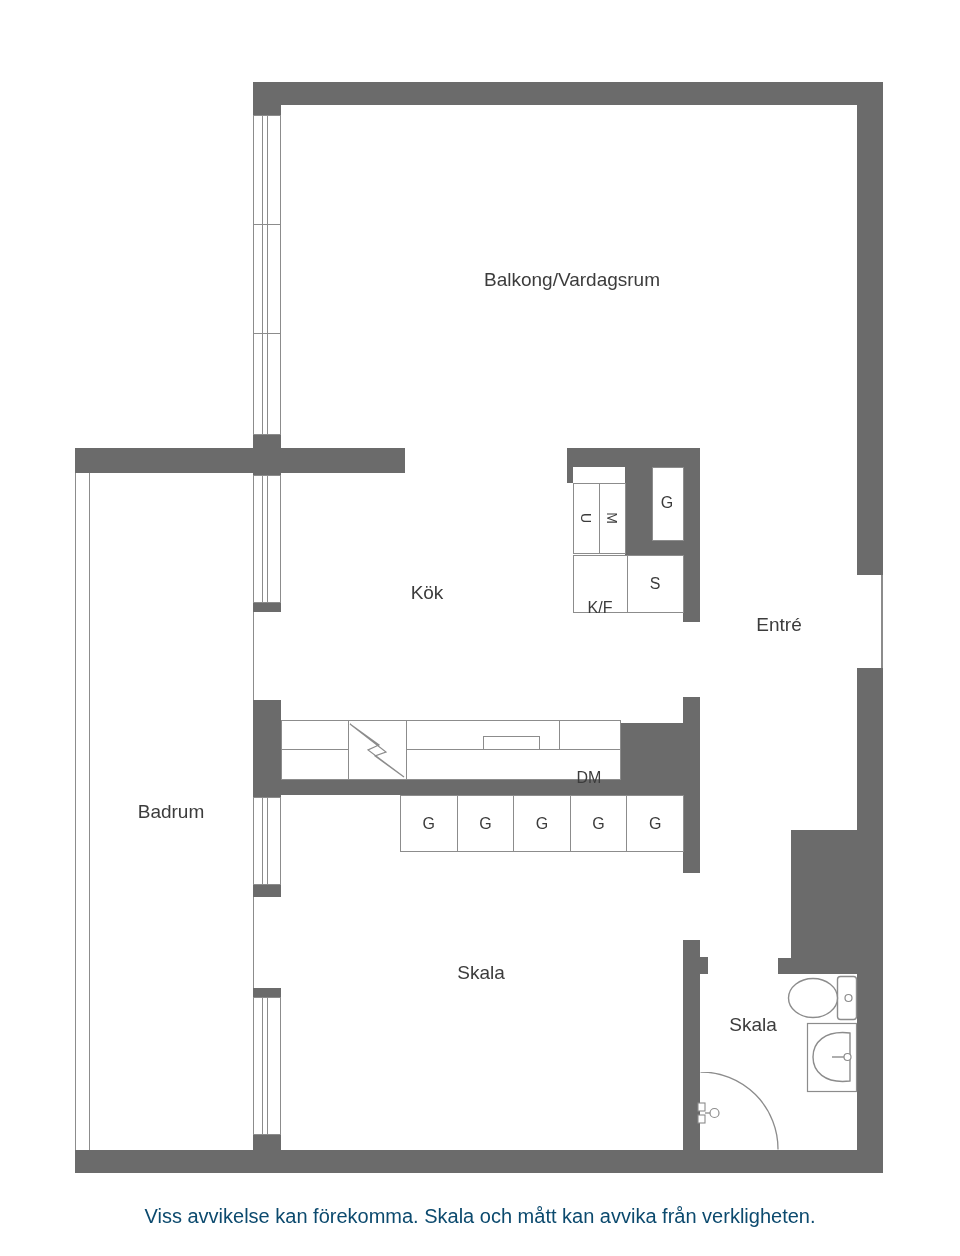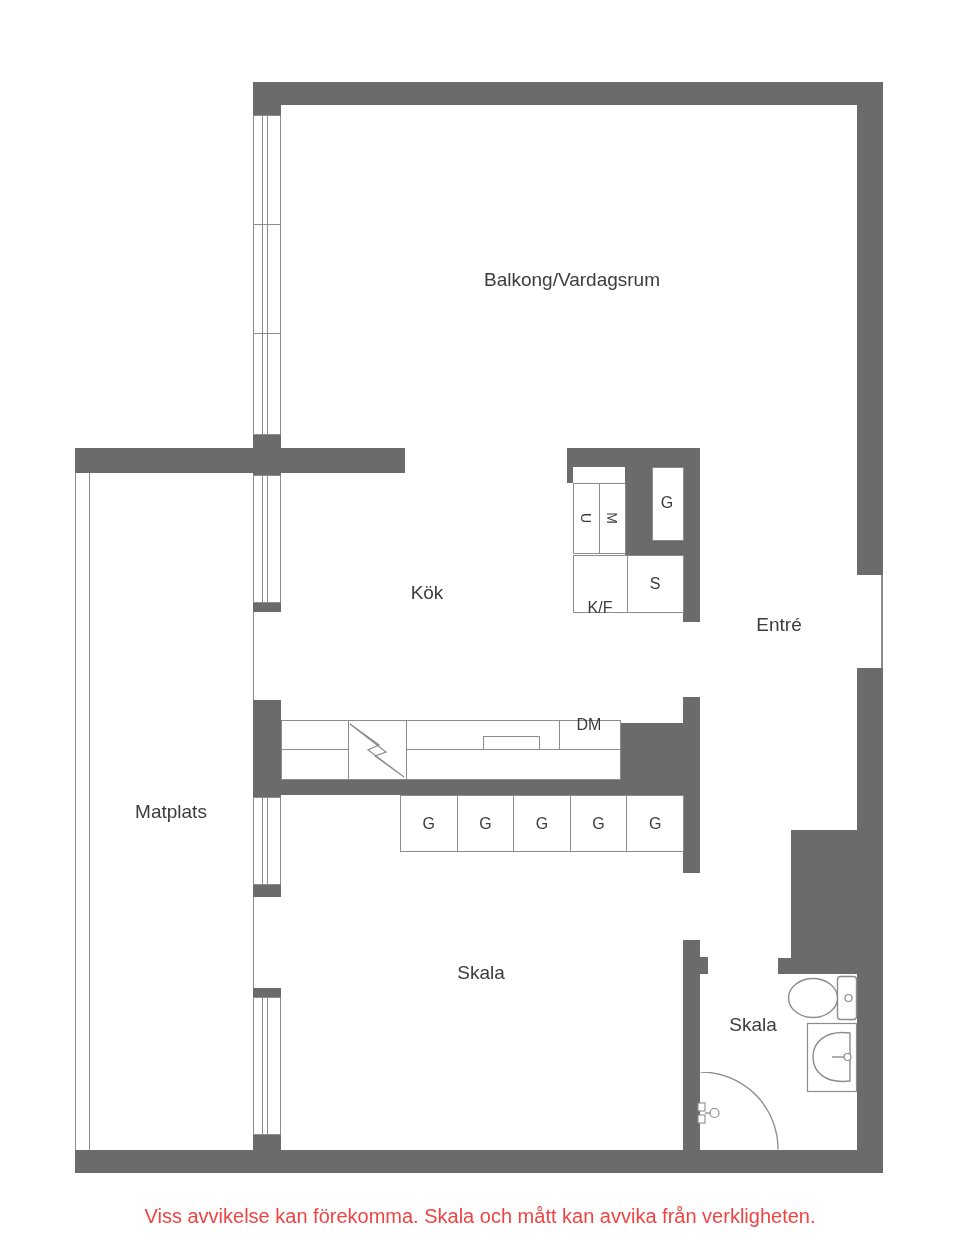--- a/index.html
+++ b/index.html
@@ -18,21 +18,21 @@
   .lbl.sm{font-size:16px;}
   .lbl.xs{font-size:14px;}
   .lbl.rot{transform:translate(-50%,-50%) rotate(90deg);}
   .ward{position:absolute;left:400px;top:795px;width:284px;height:57px;display:flex;}
   .ward .cell{flex:1;border:1px solid #8c8c8c;margin-left:-1px;background:#fff;
               display:flex;align-items:center;justify-content:center;
               color:#3c3c3c;font-size:16px;box-sizing:border-box;}
   .ward .cell:first-child{margin-left:0;}
   .fix{position:absolute;}
   .caption{position:absolute;left:480px;top:1216px;transform:translate(-50%,-50%);
-           color:#ef4444;font-size:20px;white-space:nowrap;}
+           color:#0c4a6e;font-size:20px;white-space:nowrap;}
   svg{display:block;}
 </style>
 </head>
 <body>
 
 <div class="plan">
 
   <div class="wall" style="left:253px;top:82px;width:630px;height:23px;"></div>
   <div class="wall" style="left:253px;top:82px;width:28px;height:33px;"></div>
   <div class="wall" style="left:857px;top:104px;width:26px;height:471px;"></div>
@@ -103,21 +103,21 @@
     <div class="vline" style="left:277px;top:0;height:28px;"></div>
     <div class="hline" style="left:0;top:28px;width:66px;"></div>
     <div class="hline" style="left:124px;top:28px;width:214px;"></div>
     <div class="box" style="left:201px;top:15px;width:57px;height:14px;"></div>
     <div class="fix" style="left:66px;top:0;">
       <svg width="58" height="58" viewBox="0 0 58 58">
         <polygon points="2,3 38,31 27,35 56,56 20,29 31,24" fill="none" stroke="#8c8c8c" stroke-width="1.2"></polygon>
       </svg>
     </div>
   </div>
-  <div class="lbl sm" style="left:589px;top:725px;">DM</div>
+  <div class="lbl sm" style="left:589px;top:778px;">DM</div>
 
   <div class="ward">
     <div class="cell">G</div>
     <div class="cell">G</div>
     <div class="cell">G</div>
     <div class="cell">G</div>
     <div class="cell">G</div>
   </div>
 
   <div class="fix" style="left:785px;top:974px;">
@@ -145,19 +145,19 @@
       <rect x="1" y="3" width="7" height="8" fill="#ffffff" stroke="#8c8c8c" stroke-width="1.1"></rect>
       <rect x="1" y="15" width="7" height="8" fill="#ffffff" stroke="#8c8c8c" stroke-width="1.1"></rect>
       <line x1="8" y1="13" x2="14" y2="13" stroke="#8c8c8c" stroke-width="1.3"></line>
       <circle cx="17.5" cy="13" r="4.5" fill="#ffffff" stroke="#8c8c8c" stroke-width="1.2"></circle>
     </svg>
   </div>
 
   <div class="lbl" style="left:572px;top:280px;">Balkong/Vardagsrum</div>
   <div class="lbl" style="left:427px;top:593px;">Kök</div>
   <div class="lbl" style="left:779px;top:625px;">Entré</div>
-  <div class="lbl" style="left:171px;top:812px;">Matplats</div>
+  <div class="lbl" style="left:171px;top:812px;">Badrum</div>
   <div class="lbl" style="left:481px;top:973px;">Skala</div>
   <div class="lbl" style="left:753px;top:1025px;">Skala</div>
 
   <div class="caption">Viss avvikelse kan förekomma. Skala och mått kan avvika från verkligheten.</div>
 
 </div>
 
 </body></html>

